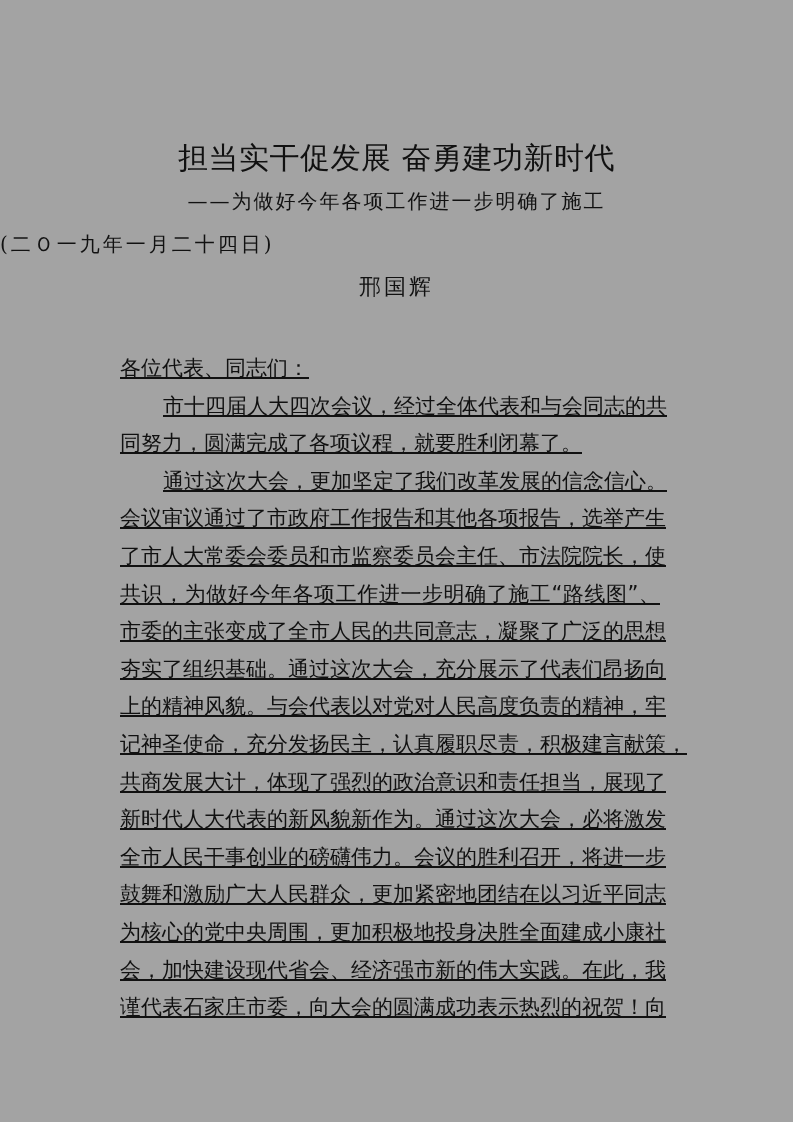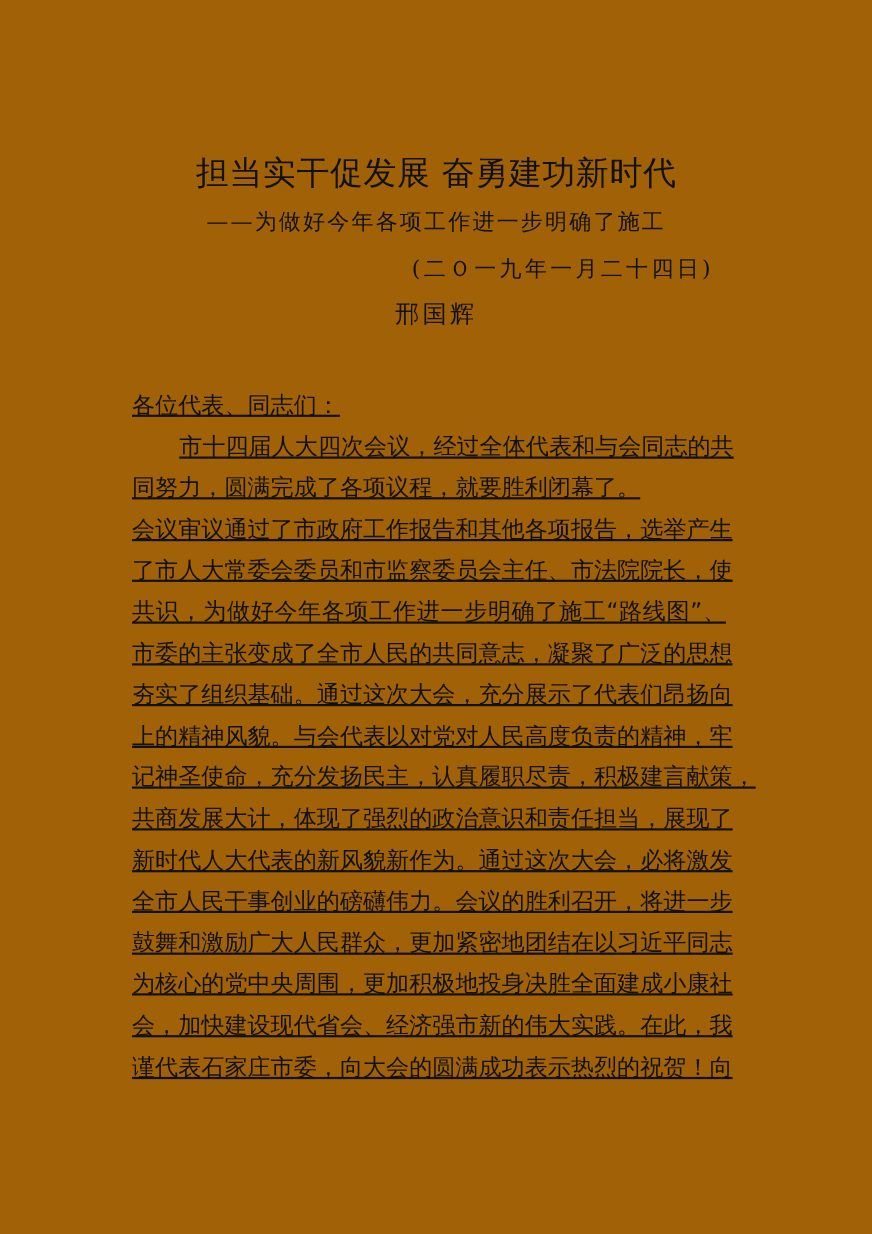--- a/index.html
+++ b/index.html
@@ -1,29 +1,29 @@
 <!DOCTYPE html>
 <html><head>
 <meta charset="utf-8">
 <style>
   html, body { margin: 0; padding: 0; background: #ffffff; }
   body { width: 793px; height: 1122px; position: relative; overflow: hidden; color: #111; }
-  .page { position: absolute; left: 0; top: 0; width: 793px; height: 1122px; background: #a16207; }
+  .page { position: absolute; left: 0; top: 0; width: 793px; height: 1122px; background: #a3a3a3; }
   .title {
     position: absolute; left: 0; width: 793px; top: 138px; text-align: center;
     font-family: "DejaVu Serif", "Liberation Serif", serif; font-size: 30px; line-height: 40px;
     letter-spacing: 0.5px; color: #111;
   }
   .subtitle {
     position: absolute; left: 0; width: 793px; top: 186px; text-align: center;
     font-family: "DejaVu Serif", "Liberation Serif", serif; font-size: 20px; line-height: 30px;
     letter-spacing: 2px; color: #111;
   }
   .date {
-    position: absolute; left: 0; width: 649px; top: 229px; text-align: right;
+    position: absolute; left: 0; width: 649px; top: 229px; text-align: left;
     font-family: "DejaVu Serif", "Liberation Serif", serif; font-size: 20px; line-height: 30px;
     letter-spacing: 3px; color: #111;
   }
   .author {
     position: absolute; left: 0; width: 793px; top: 272px; text-align: center;
     font-family: "DejaVu Serif", "Liberation Serif", serif; font-size: 22px; line-height: 30px;
     letter-spacing: 3px; color: #111;
   }
   .body {
     position: absolute; left: 120px; top: 350px; width: 540px;
@@ -45,20 +45,21 @@
 
   <div class="body">
     <span class="line last">各位代表、同志们：</span>
 
     <div>
       <span class="line indent">市十四届人大四次会议，经过全体代表和与会同志的共</span>
       <span class="line last">同努力，圆满完成了各项议程，就要胜利闭幕了。</span>
     </div>
 
     <div>
+      <span class="line indent">通过这次大会，更加坚定了我们改革发展的信念信心。</span>
       <span class="line">会议审议通过了市政府工作报告和其他各项报告，选举产生</span>
       <span class="line">了市人大常委会委员和市监察委员会主任、市法院院长，使</span>
       <span class="line">共识，为做好今年各项工作进一步明确了施工“路线图”、</span>
       <span class="line">市委的主张变成了全市人民的共同意志，凝聚了广泛的思想</span>
       <span class="line">夯实了组织基础。通过这次大会，充分展示了代表们昂扬向</span>
       <span class="line">上的精神风貌。与会代表以对党对人民高度负责的精神，牢</span>
       <span class="line">记神圣使命，充分发扬民主，认真履职尽责，积极建言献策，</span>
       <span class="line">共商发展大计，体现了强烈的政治意识和责任担当，展现了</span>
       <span class="line">新时代人大代表的新风貌新作为。通过这次大会，必将激发</span>
       <span class="line">全市人民干事创业的磅礴伟力。会议的胜利召开，将进一步</span>

